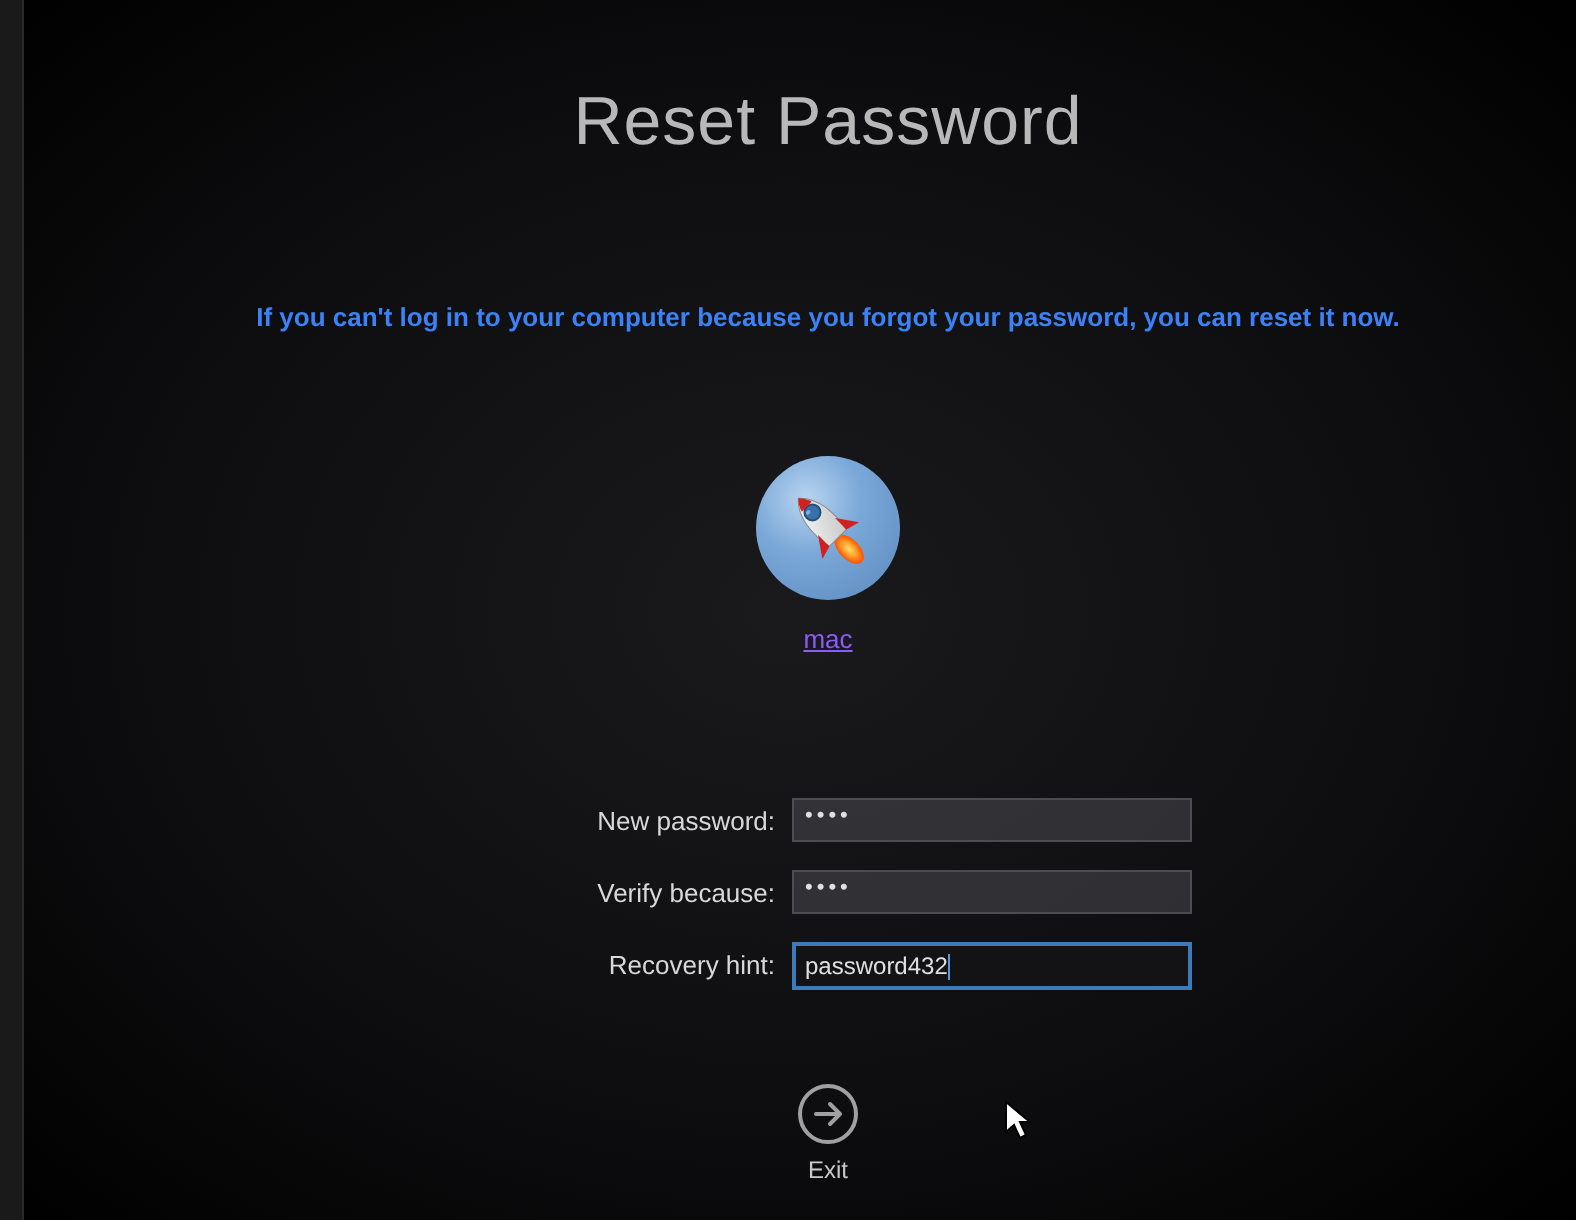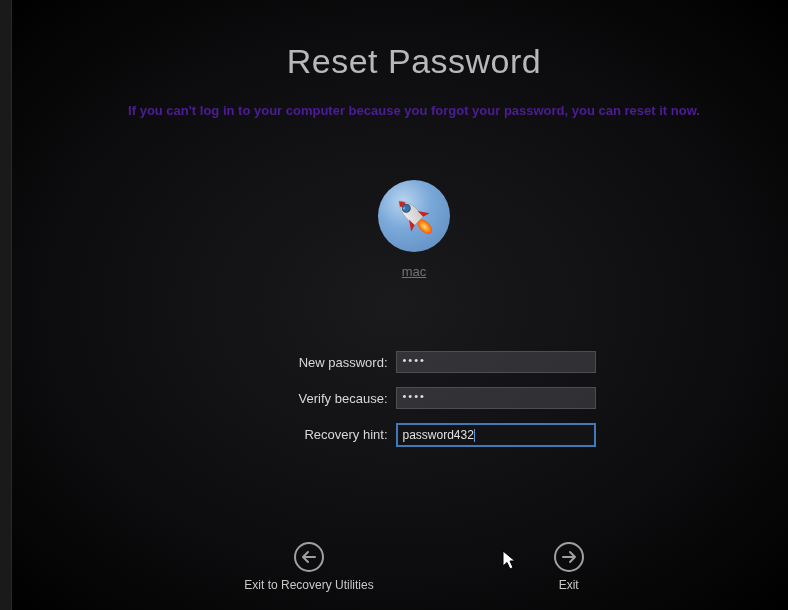--- a/index.html
+++ b/index.html
@@ -28,22 +28,23 @@
     .title {
       font-size: 34px;
       font-weight: 300;
       color: #b8b8b8;
       letter-spacing: 0.5px;
       margin-bottom: 22px;
     }
     .subtitle {
       font-size: 13px;
       font-weight: 600;
-      color: #4c1d95;
+      color: #3b82f6;
       margin-bottom: 62px;
+      margin-top: 48px;
     }
     .avatar-section {
       display: flex;
       flex-direction: column;
       align-items: center;
       margin-bottom: 72px;
     }
     .avatar {
       width: 72px;
       height: 72px;
@@ -51,21 +52,21 @@
       background: radial-gradient(circle at 35% 30%, #b8d4f0 0%, #7aa8d8 40%, #5a88bd 100%);
       display: flex;
       align-items: center;
       justify-content: center;
       margin-bottom: 12px;
       position: relative;
       overflow: hidden;
     }
     .username {
       font-size: 13px;
-      color: #737373;
+      color: #8b5cf6;
       text-decoration: underline;
     }
     .form {
       display: flex;
       flex-direction: column;
       gap: 14px;
     }
     .form-row {
       display: flex;
       align-items: flex-start;
@@ -214,28 +215,20 @@
       <div class="hint-container">
         <span class="hint-text">password432</span><span class="hint-caret"></span>
       </div>
     </div>
   </div>
 
   <div class="bottom-nav">
     <button class="nav-button">
       <span class="nav-icon-circle">
         <svg width="16" height="14" viewBox="0 0 16 14">
-          <path d="M 7 2 L 2 7 L 7 12 M 2 7 L 14 7" stroke="#a0a0a0" stroke-width="2" fill="none" stroke-linecap="round" stroke-linejoin="round"></path>
-        </svg>
-      </span>
-      <span class="nav-label">Exit to Recovery Utilities</span>
-    </button>
-    <button class="nav-button">
-      <span class="nav-icon-circle">
-        <svg width="16" height="14" viewBox="0 0 16 14">
           <path d="M 9 2 L 14 7 L 9 12 M 14 7 L 2 7" stroke="#a0a0a0" stroke-width="2" fill="none" stroke-linecap="round" stroke-linejoin="round"></path>
         </svg>
       </span>
       <span class="nav-label">Exit</span>
     </button>
   </div>
 
   <svg class="cursor" width="18" height="22" viewBox="0 0 18 22">
     <path d="M 1 1 L 1 16 L 5 12.5 L 8 19 L 11 17.5 L 8 11 L 13 11 Z" fill="#ffffff" stroke="#000000" stroke-width="1"></path>
   </svg>

